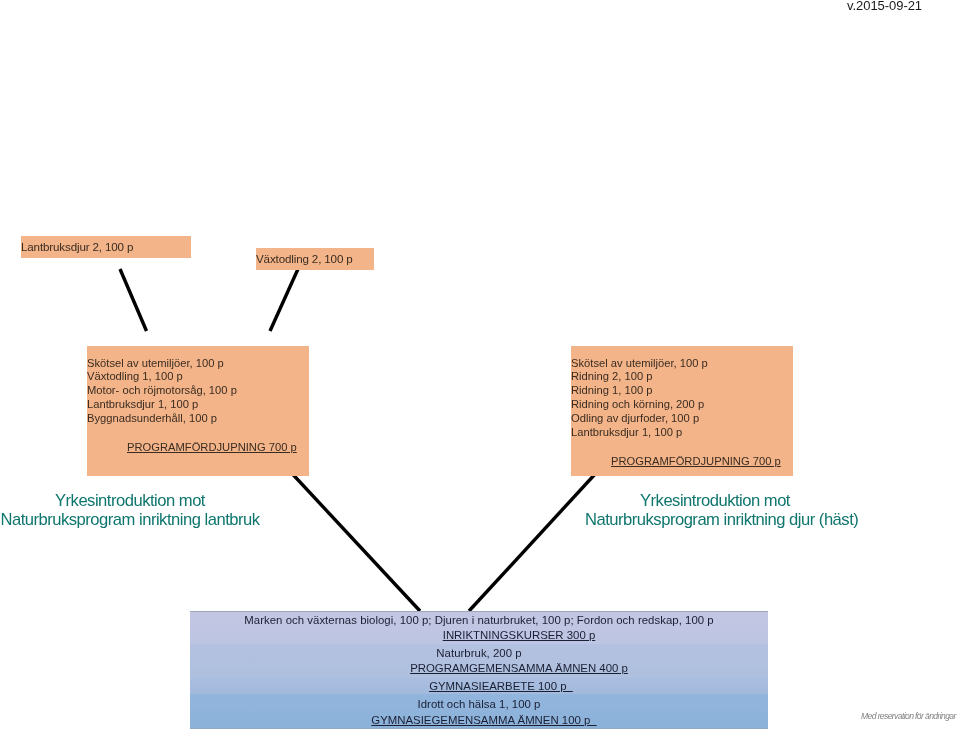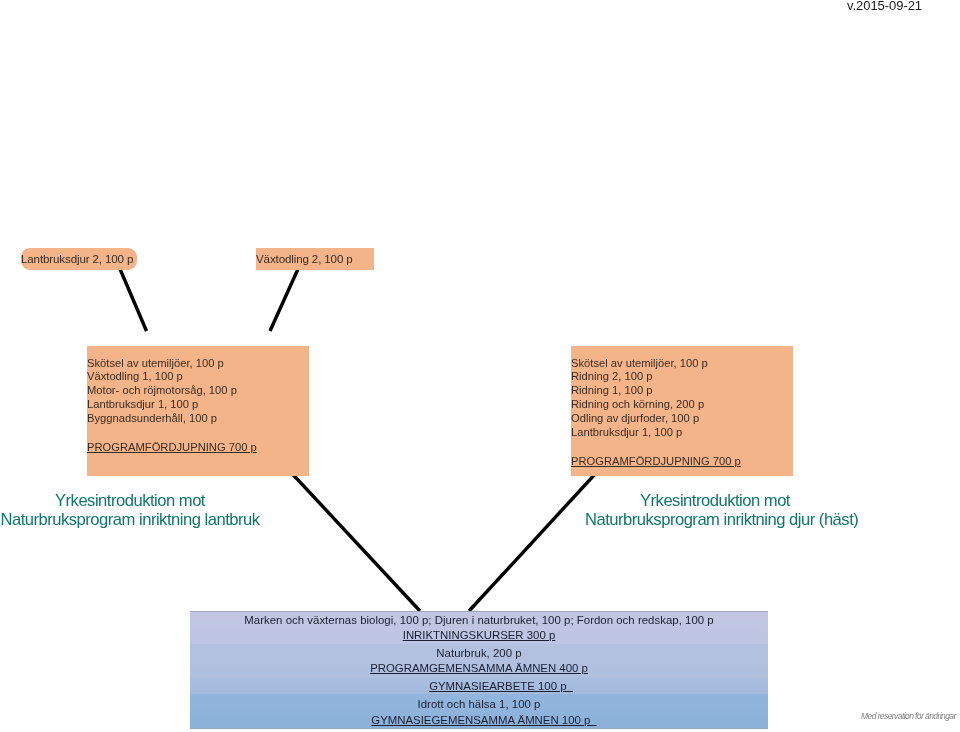--- a/index.html
+++ b/index.html
@@ -11,21 +11,21 @@
   .date{left:847px;top:-2px;font-size:13px;color:#1a1a1a;letter-spacing:-0.05px;}
 
   .obox{background:#f2b488;}
   .topbox{height:22px;}
   .topbox span{display:block;font-size:11.6px;color:#3b2c22;line-height:21px;padding-left:0px;letter-spacing:-0.14px;}
 
   .midbox{width:222px;height:130px;padding-top:10.5px;box-sizing:border-box;margin-top:16px;}
   .midbox .line{font-size:11.2px;color:#3b2c22;line-height:13.85px;letter-spacing:0px;}
   .midbox .heading{margin-top:15.5px;}
 
-  .ul{text-decoration:underline;}
+  .ul{text-decoration:underline;padding-left:40px;}
 
   svg.conn{position:absolute;left:0;top:0;width:960px;height:732px;overflow:visible;}
 
   .yrk{font-size:16.6px;color:#0f766e;line-height:18.6px;text-align:center;letter-spacing:-0.5px;white-space:nowrap;}
 
   #bluewrap{left:167px;top:611px;width:622px;height:118px;margin-left:23px;}
   .band{position:absolute;left:0;width:578px;}
   [data-name="core-band-0"]{background:linear-gradient(to bottom,#c3c6e2 0%,#bcc5e3 100%);}
   [data-name="core-band-1"]{background:linear-gradient(to bottom,#b4c1e0 0%,#aec0de 100%);}
   [data-name="core-band-2"]{background:linear-gradient(to bottom,#a9bddf 0%,#a3badd 100%);}
@@ -44,21 +44,21 @@
 
 <div class="abs date" data-name="version-date">v.2015-09-21</div>
 
 <svg class="conn" data-name="connector-lines" viewBox="0 0 960 732">
   <line data-name="connector-line-1" x1="120" y1="269" x2="146.5" y2="331" stroke="#000" stroke-width="3.4"></line>
   <line data-name="connector-line-2" x1="298" y1="269" x2="270" y2="331" stroke="#000" stroke-width="3.4"></line>
   <line data-name="connector-line-3" x1="279" y1="459.5" x2="420" y2="611" stroke="#000" stroke-width="3.4"></line>
   <line data-name="connector-line-4" x1="608.5" y1="459.5" x2="469" y2="611" stroke="#000" stroke-width="3.4"></line>
 </svg>
 
-<div class="abs obox topbox" data-name="top-course-box-0" style="left:21px;top:248px;width:116px;border-radius:9px;">
+<div class="abs obox topbox" data-name="top-course-box-0" style="left:21px;top:236px;width:170px;">
   <span data-name="top-course-label">Lantbruksdjur 2, 100 p</span>
 </div>
 <div class="abs obox topbox" data-name="top-course-box-1" style="left:256px;top:248px;width:118px;">
   <span data-name="top-course-label">Växtodling 2, 100 p</span>
 </div>
 
 <div class="abs obox midbox" data-name="specialisation-box-0" style="left:87px;top:330px;">
   <div class="line" data-name="course-line">Skötsel av utemiljöer, 100 p</div>
   <div class="line" data-name="course-line">Växtodling 1, 100 p</div>
   <div class="line" data-name="course-line">Motor- och röjmotorsåg, 100 p</div>

